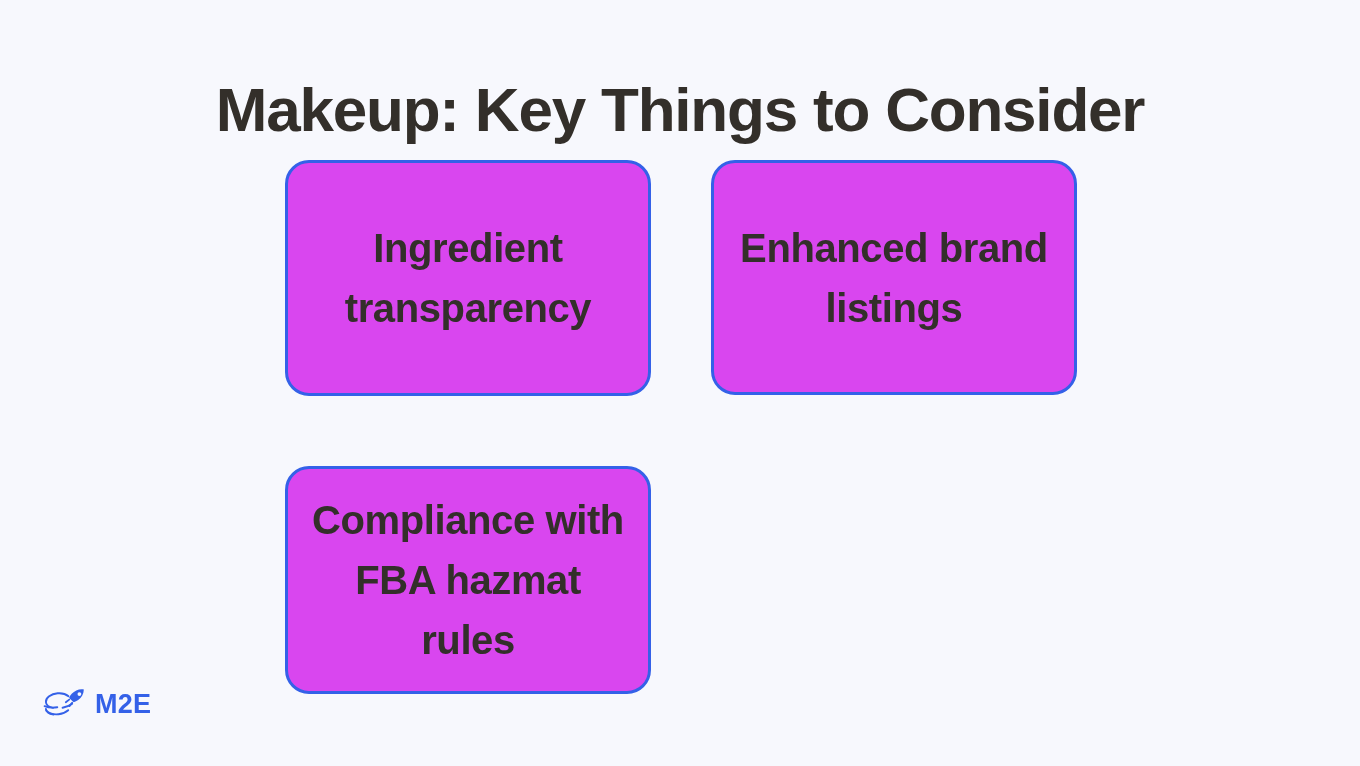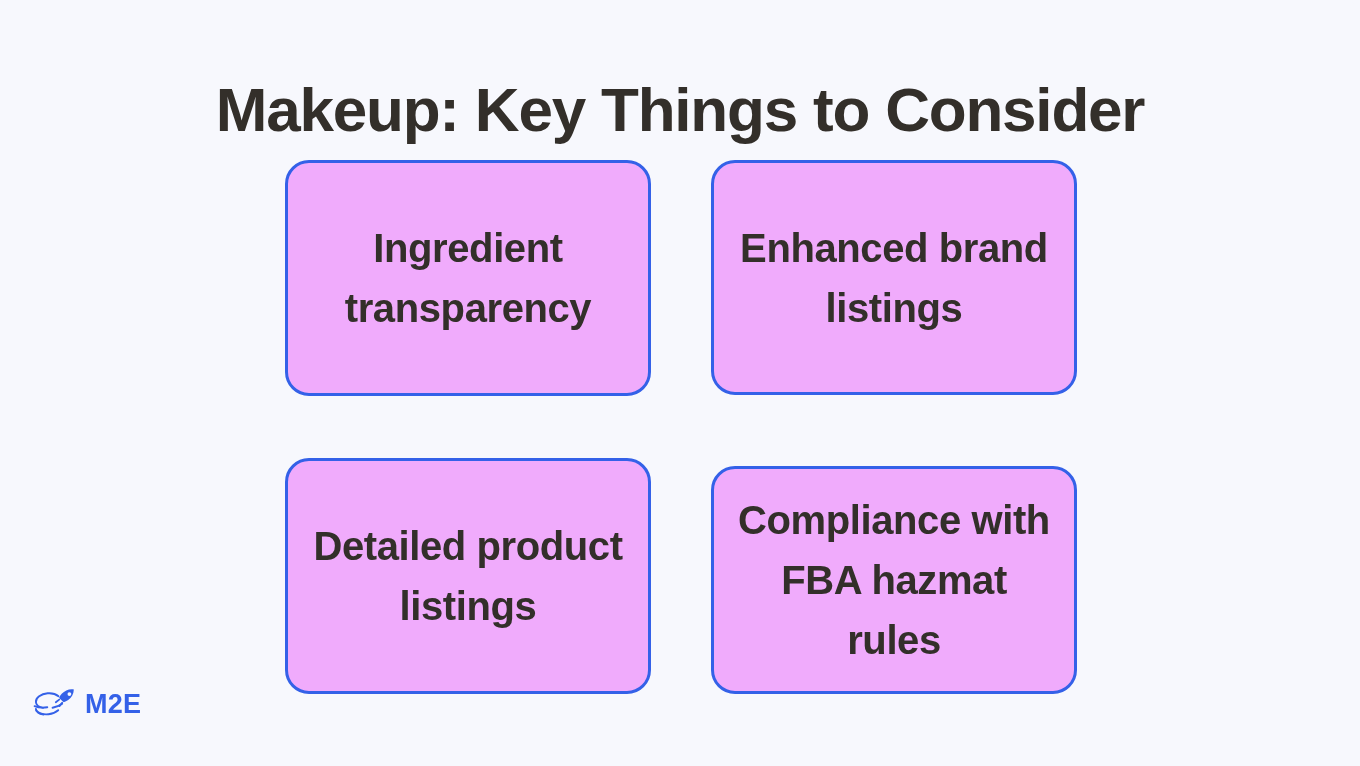--- a/index.html
+++ b/index.html
@@ -47,21 +47,21 @@
     top: 160px;
     width: 792px;
     display: grid;
     grid-template-columns: 366px 366px;
     grid-template-rows: 236px 236px;
     column-gap: 60px;
     row-gap: 62px;
   }
 
   .card {
-    background: #f0abfc;
+    background: #d946ef;
     border: 3px solid #3461e8;
     border-radius: 24px;
     box-sizing: border-box;
     display: flex;
     align-items: center;
     justify-content: center;
     padding: 10px 16px;
   }
 
   .card-label {
@@ -73,21 +73,21 @@
     color: #332f2a;
   }
 
   
   .card.card-2 { height: 235px; }
   .card.card-4 { height: 228px; margin-top: 8px; }
 
   
   .brand-logo {
     position: absolute;
-    left: 32px;
+    left: 42px;
     top: 687px;
     display: flex;
     align-items: center;
     gap: 7px;
   }
   .brand-mark {
     width: 46px;
     height: 34px;
     display: block;
   }
@@ -109,23 +109,20 @@
   <div class="card-grid">
 
     <div class="card card-1">
       <span class="card-label">Ingredient transparency</span>
     </div>
 
     <div class="card card-2">
       <span class="card-label">Enhanced brand listings</span>
     </div>
 
-    <div class="card card-3">
-      <span class="card-label">Detailed product listings</span>
-    </div>
 
     <div class="card card-4">
       <span class="card-label">Compliance with FBA hazmat rules</span>
     </div>
 
   </div>
 
   <div class="brand-logo">
     <svg class="brand-mark" viewBox="0 0 46 34" aria-hidden="true">
       <g fill="none" stroke="#3461e8" stroke-width="1.9" stroke-linecap="round" stroke-linejoin="round">

